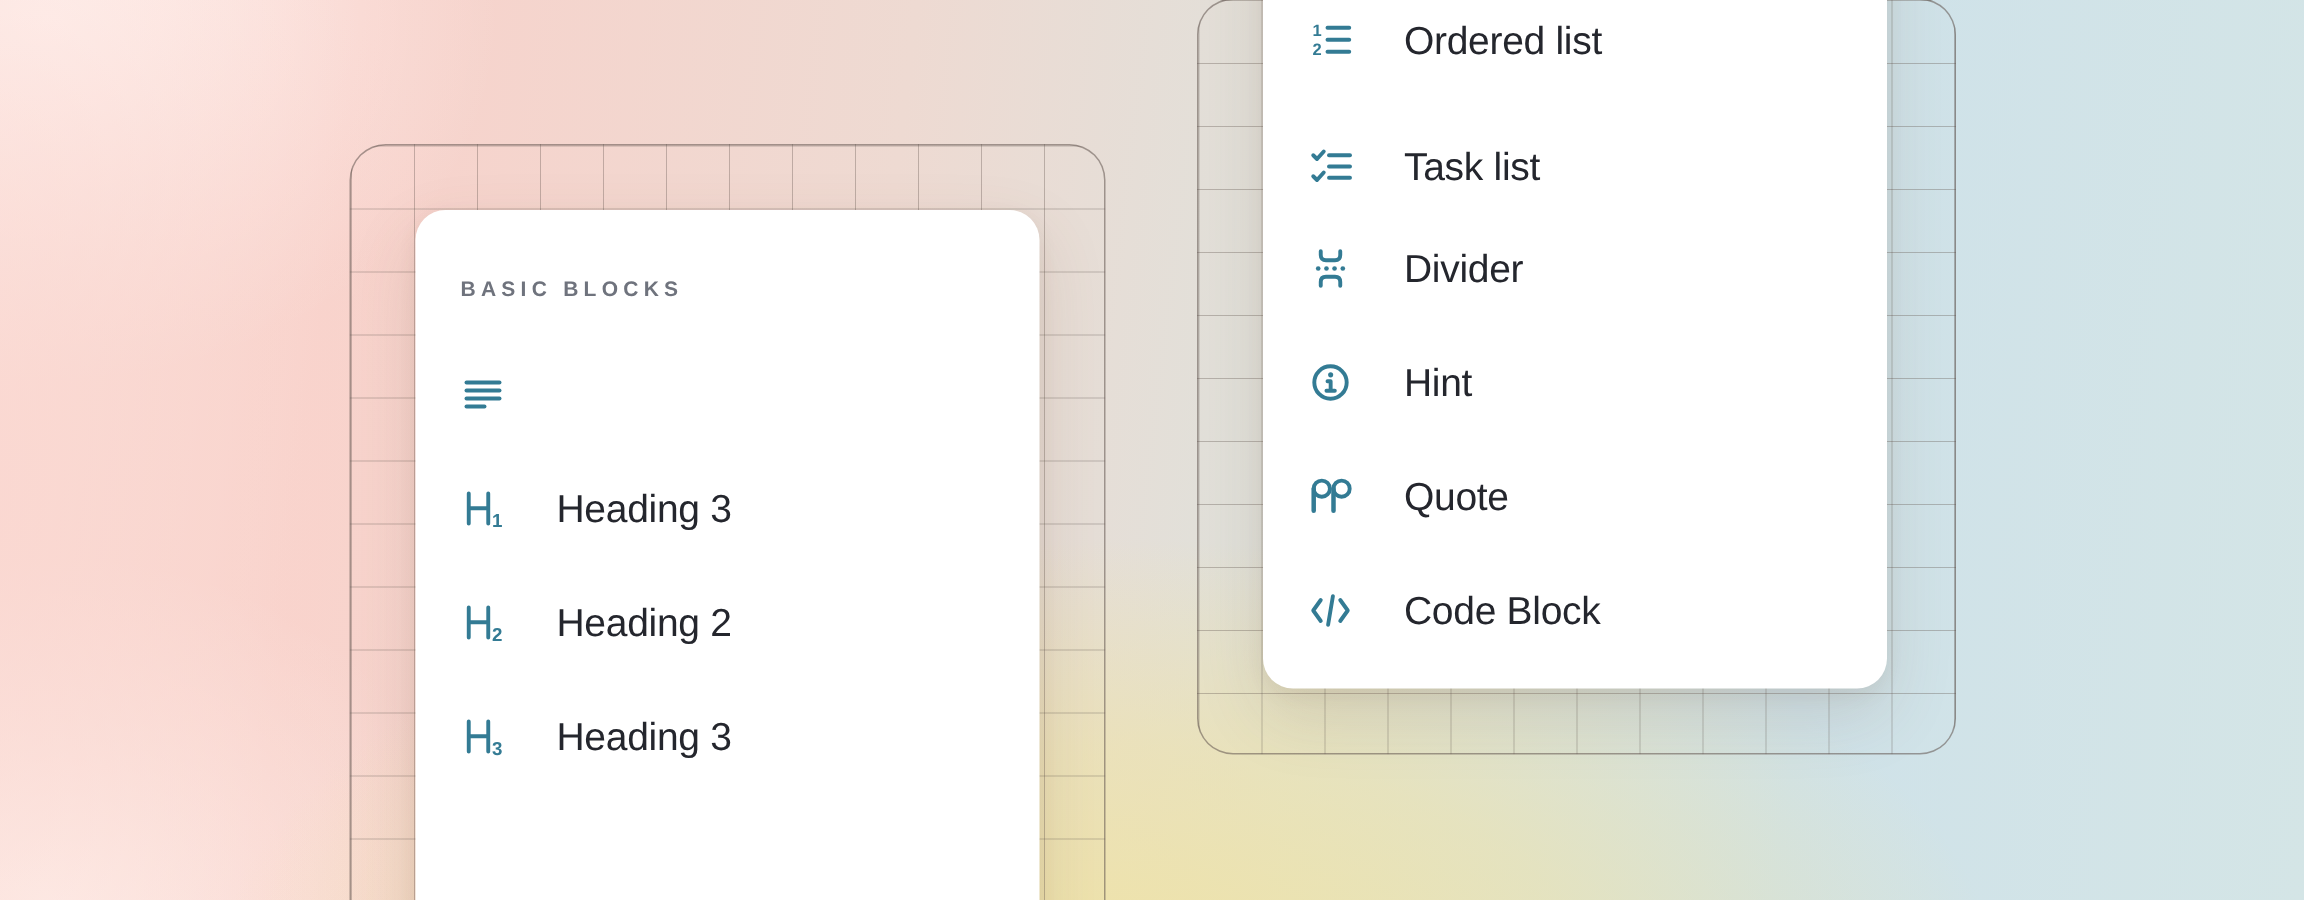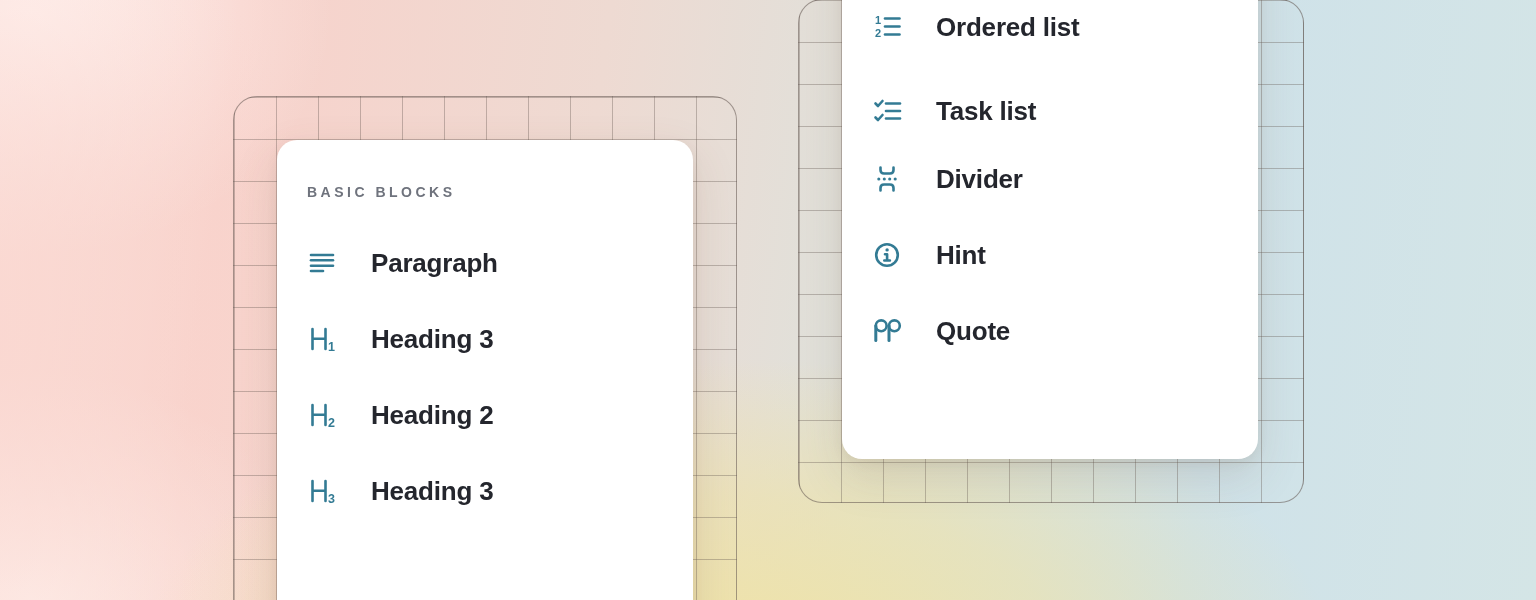--- a/index.html
+++ b/index.html
@@ -46,21 +46,21 @@
     position:absolute;left:30px;top:44px;
     font-size:14px;font-weight:bold;letter-spacing:3.5px;
     color:var(--section);white-space:nowrap;
   }
   .menu-item{
     position:absolute;left:30px;height:40px;
     display:flex;align-items:center;gap:34px;cursor:pointer;white-space:nowrap;
   }
   .menu-item .icon{width:30px;height:30px;flex:0 0 30px;display:block;}
   .menu-item .label{
-    font-size:26px;font-weight:bold;color:var(--label);letter-spacing:-0.2px;
+    font-size:26px;font-weight:normal;color:var(--label);letter-spacing:-0.2px;
   }
   .icon path,.icon line,.icon circle.o,.icon polyline{
     fill:none;stroke:var(--teal);stroke-width:2.6;stroke-linecap:round;stroke-linejoin:round;
   }
   .icon .fill{fill:var(--teal);stroke:none;}
   .icon text{fill:var(--teal);font-family:"Liberation Sans",sans-serif;font-weight:bold;}
   .icon .thick{stroke-width:3;}
 </style>
 </head>
 <body>
@@ -73,21 +73,20 @@
   <div class="card card-left">
     <div class="section-label">BASIC BLOCKS</div>
 
     <div class="menu-item" style="top:103px">
       <svg class="icon" viewBox="0 0 30 30">
         <line x1="4" y1="7" x2="26" y2="7"></line>
         <line x1="4" y1="12.3" x2="26" y2="12.3"></line>
         <line x1="4" y1="17.7" x2="26" y2="17.7"></line>
         <line x1="4" y1="23" x2="16" y2="23"></line>
       </svg>
-      <span class="label">Paragraph</span>
     </div>
 
     <div class="menu-item" style="top:179px">
       <svg class="icon" viewBox="0 0 30 30">
         <path d="M5.5 5 V25 M18.5 5 V25 M5.5 14.8 H18.5"></path>
         <text x="24.5" y="27" font-size="12.5" text-anchor="middle">1</text>
       </svg>
       <span class="label">Heading 3</span>
     </div>
 
@@ -157,15 +156,23 @@
     <div class="menu-item" style="top:395px">
       <svg class="icon" viewBox="0 0 30 30">
         <circle class="o thick" cx="9.2" cy="9.8" r="5.4"></circle>
         <path class="thick" d="M3.8 9.8 V24.5"></path>
         <circle class="o thick" cx="22.4" cy="9.8" r="5.4"></circle>
         <path class="thick" d="M17 9.8 V24.5"></path>
       </svg>
       <span class="label">Quote</span>
     </div>
 
+    <div class="menu-item" style="top:471px">
+      <svg class="icon" viewBox="0 0 30 30">
+        <path d="M8.5 8 L3.5 15 L8.5 22"></path>
+        <path d="M21.5 8 L26.5 15 L21.5 22"></path>
+        <path d="M16.6 5.5 L13.4 24.5"></path>
+      </svg>
+      <span class="label">Code Block</span>
+    </div>
   </div>
 
 </div>
 
 </body></html>

